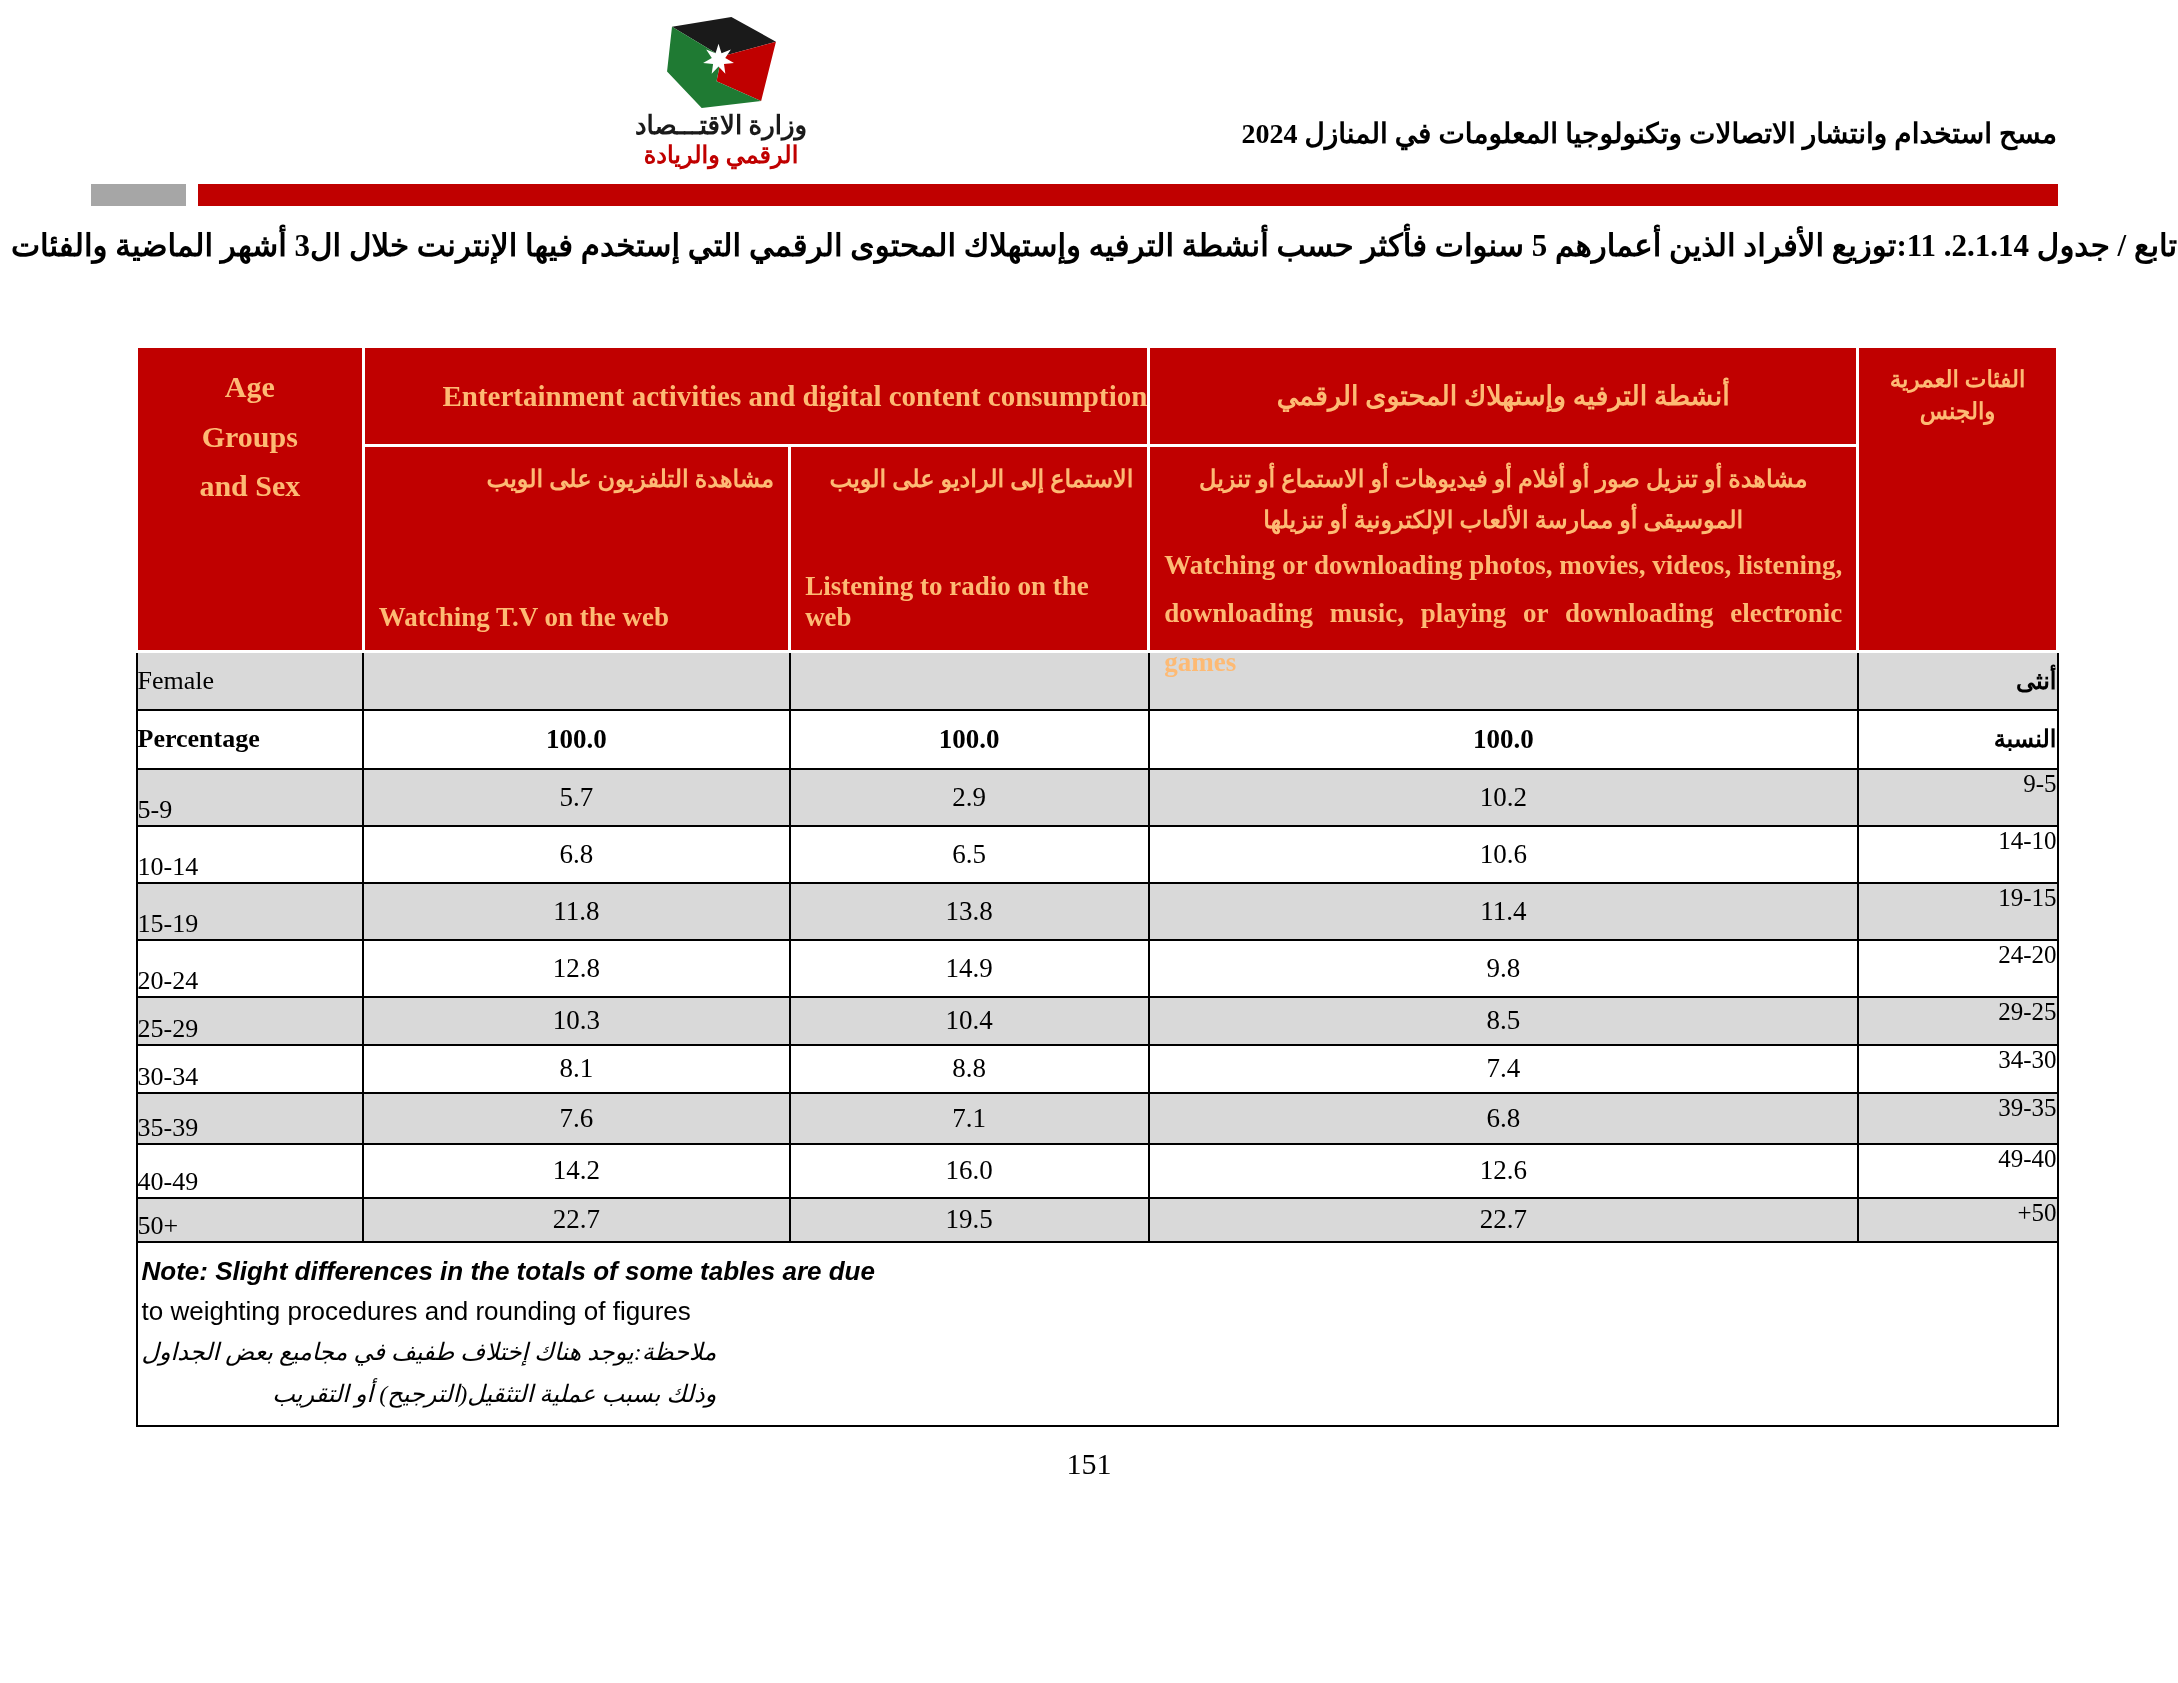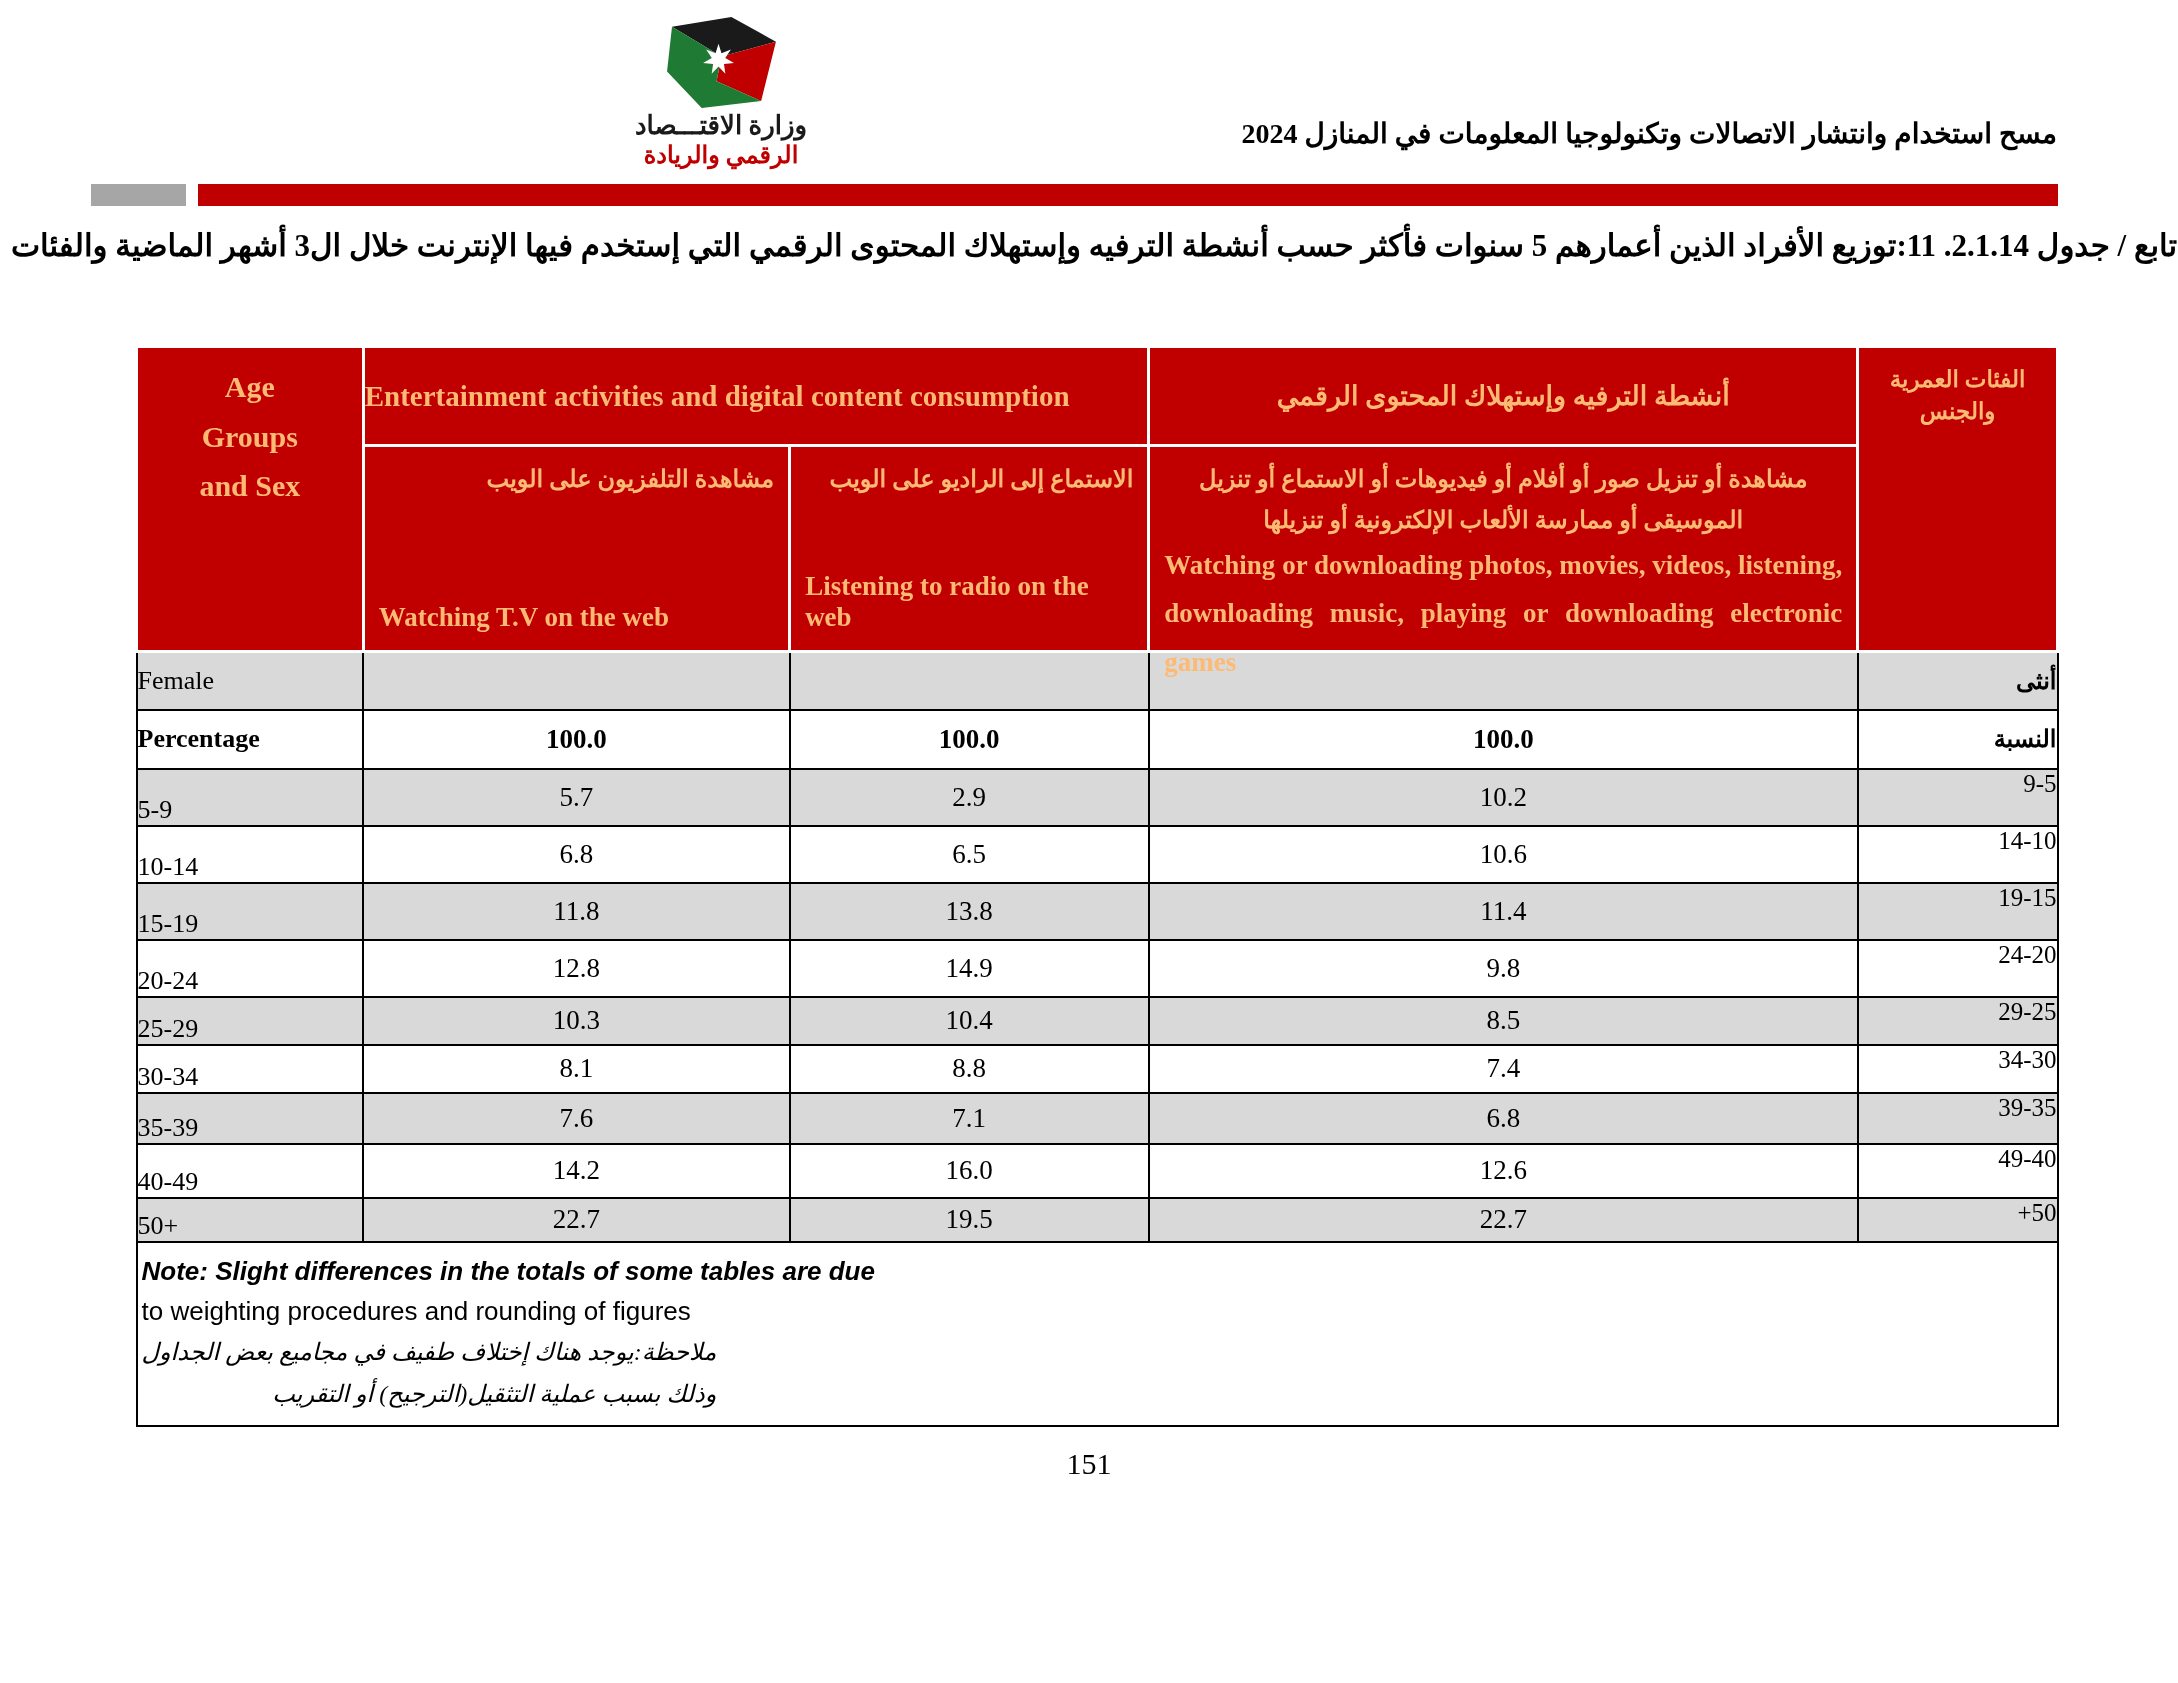--- a/index.html
+++ b/index.html
@@ -50,21 +50,21 @@
   }
   .dtable td{padding:0;}
 
   .red{background:#C00000;color:#fdba74;border:3px solid #ffffff;}
   .agecell{vertical-align:top;}
   .agetext{
     white-space:pre-line;text-align:center;
     font-weight:bold;font-size:30px;line-height:1.65;padding-top:14px;
   }
   .groupen{
-    font-weight:bold;font-size:29px;text-align:left;
+    font-weight:bold;font-size:29px;text-align:right;
     vertical-align:middle;padding:0 0 0 14px;
   }
   .groupar{
     font-weight:bold;font-size:27px;text-align:center;vertical-align:middle;
   }
   .catcell{vertical-align:top;}
   .catcell div{
     font-weight:bold;font-size:23px;text-align:center;padding-top:16px;line-height:1.4;
   }
   .subcell{vertical-align:top;}

